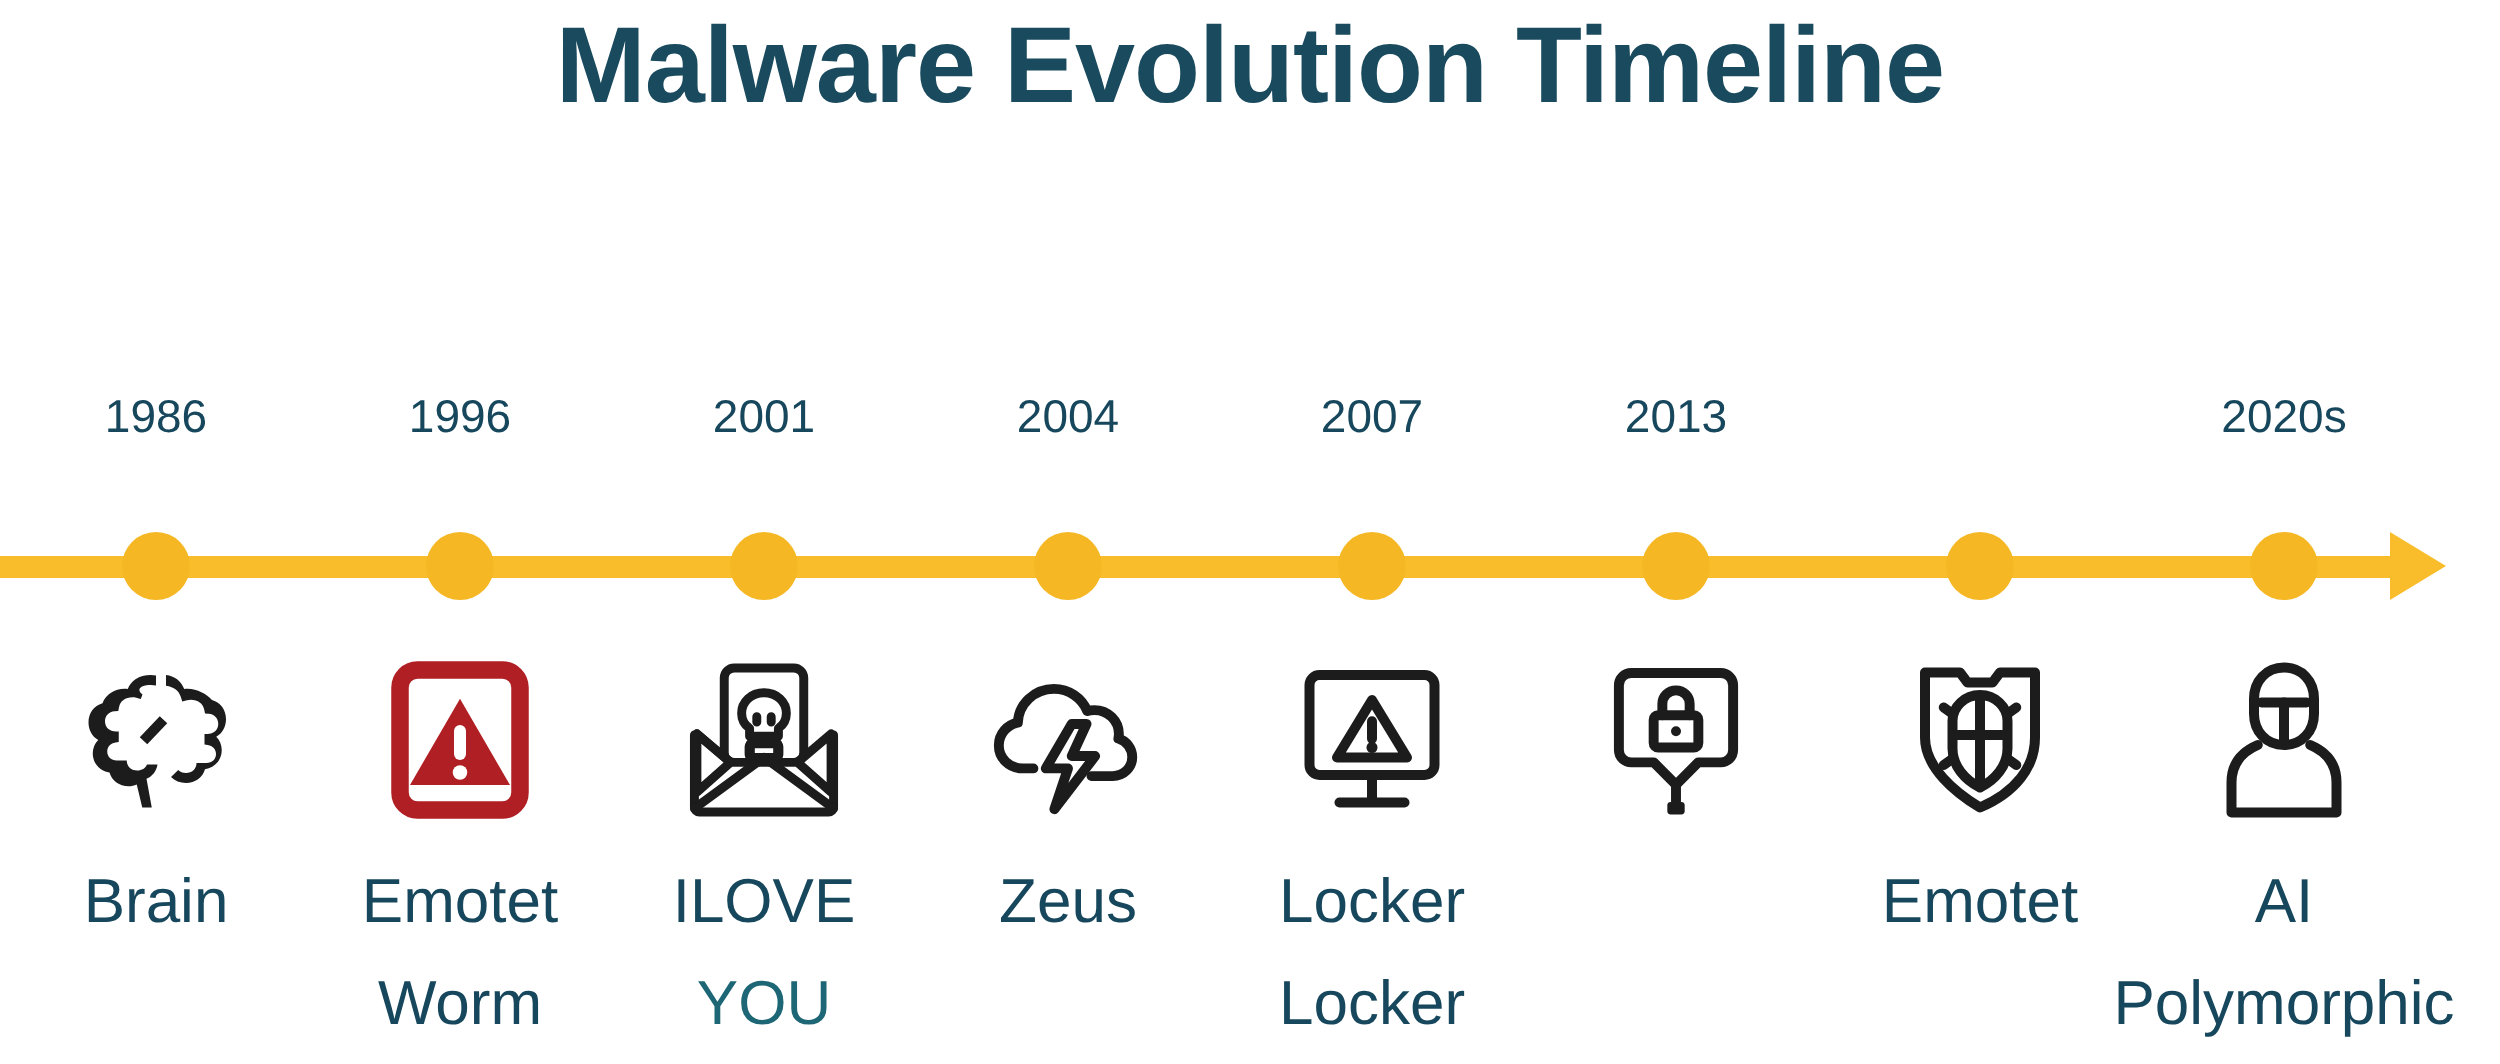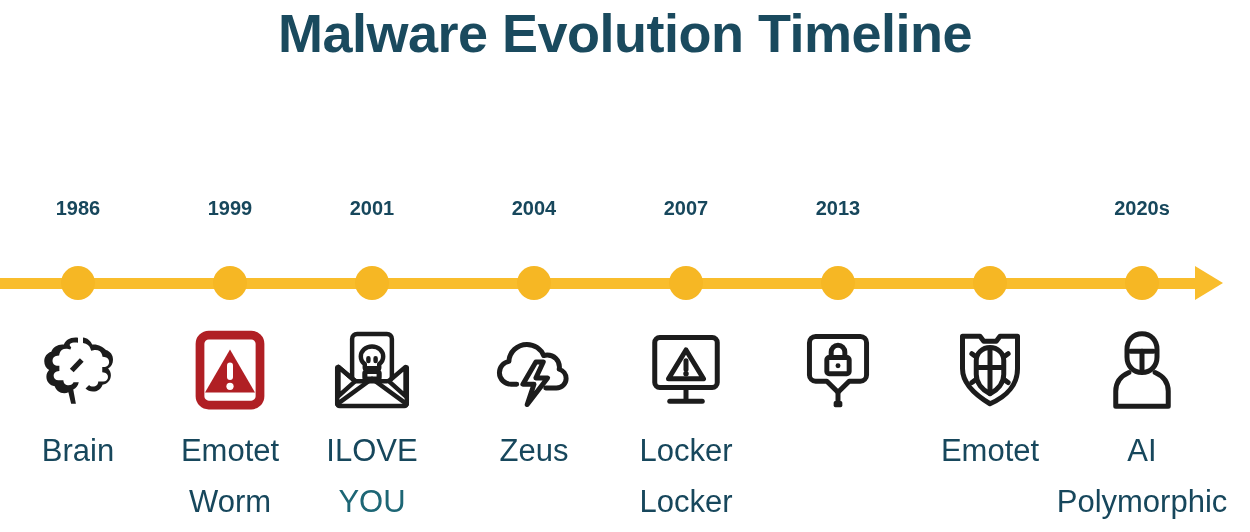--- a/index.html
+++ b/index.html
@@ -67,22 +67,22 @@
     top: 0;
     width: 152px;
     height: 532px;
     text-align: center;
   }
   .year {
     position: absolute;
     top: 190px;
     left: 0;
     width: 100%;
-    font-size: 20px;
-    font-weight: bold;
+    font-size: 23px;
+    font-weight: normal;
     color: #17475c;
     line-height: 36px;
     white-space: nowrap;
   }
   .dot {
     position: absolute;
     top: 266px;
     left: 50%;
     margin-left: -17px;
     width: 34px;
@@ -110,21 +110,21 @@
     font-size: 31px;
     color: #17475c;
     line-height: 51px;
   }
   .label .l2 { display: block; }
   .label .accent { color: #1d6675; }
 
   
   .m0 { left: 2px; }
   .m1 { left: 154px; }
-  .m2 { left: 296px; }
+  .m2 { left: 306px; }
   .m3 { left: 458px; }
   .m4 { left: 610px; }
   .m5 { left: 762px; }
   .m6 { left: 914px; }
   .m7 { left: 1066px; text-align: center; }
   .m7 .label { left: -24px; width: 200px; }
 </style>
 </head>
 <body>
 
@@ -146,21 +146,21 @@
           <path fill="#1c1c1c" d="M36 6v4.3c3.3.5 5.2 2.1 5.9 4.4l.6 1.9 1.9-.5c.5-.1 1-.2 1.5-.2 2.9 0 4.9 1.5 5.4 4l.3 1.5 1.5.1c2.3.2 3.8 1.8 3.8 4 0 2.4-1.8 4.1-4.4 4.1h-1.1v4.2l1.3.2c2 .3 3.3 1.7 3.3 3.6 0 2.1-1.6 3.6-3.8 3.6h-4c0 2.4-1.8 4-4.2 4-1.3 0-2.4-.4-3.1-1.2l-2.9 2.8c1.5 1.6 3.6 2.4 6 2.4 3.7 0 6.6-2.2 7.6-5.5 3.9-.6 6.7-3.7 6.7-7.6 0-2.1-.8-4-2.2-5.4 2.4-1.4 3.9-3.9 3.9-7 0-3.7-2.1-6.7-5.6-7.7C52 13.4 47.6 11 43.3 11.6 42 8.4 39.4 6.3 36 6z"></path>
           <path fill="#1c1c1c" d="M33.5 22.5l-8 8.4 3 2.8 8-8.4z"></path>
         </svg>
       </div>
       <div class="label">
         <span>Brain</span>
       </div>
     </div>
 
     <div class="milestone m1">
-      <div class="year">1999</div>
+      <div class="year">1996</div>
       <div class="dot"></div>
       <div class="icon-wrap">
         <svg width="70" height="80" viewBox="0 0 56 64">
           <rect x="4" y="4" width="48" height="56" rx="7" ry="7" fill="none" stroke="#b01f24" stroke-width="7"></rect>
           <path fill="#b01f24" d="M28 15.5L48 50H8z"></path>
           <rect x="25.6" y="26" width="4.8" height="14" rx="2.4" fill="#ffffff"></rect>
           <circle cx="28" cy="45" r="2.9" fill="#ffffff"></circle>
         </svg>
       </div>
       <div class="label">

